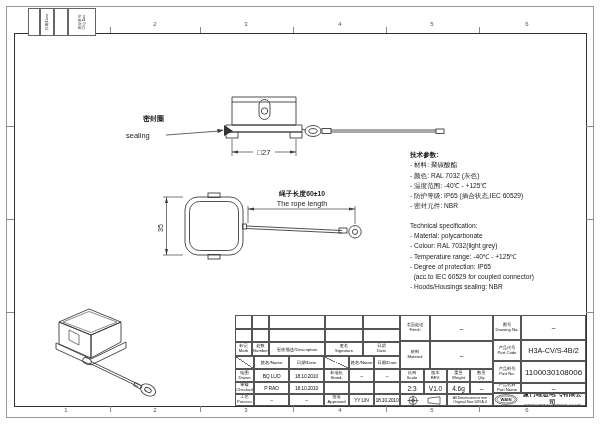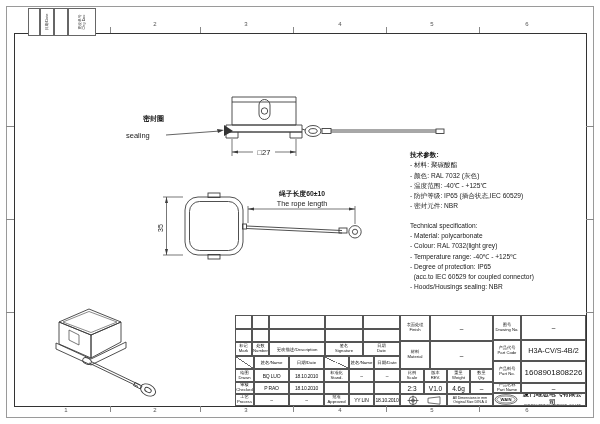--- a/index.html
+++ b/index.html
@@ -322,21 +322,21 @@
     <div class="cell v-mid" style="left:521px;top:315px;width:65px;height:25px">–</div>
     <div class="cell lbl2" style="left:493px;top:340px;width:28px;height:21px">
       <span>产品代号</span>
         <span>Part Code</span>
     </div>
     <div class="cell" style="left:521px;top:340px;width:65px;height:21px;font-size:7.2px">H3A-CV/S-4B/2</div>
     <div class="cell lbl2" style="left:493px;top:361px;width:28px;height:22px">
       <span>产品料号</span>
         <span>Part No.</span>
     </div>
-    <div class="cell v-big" style="left:521px;top:361px;width:65px;height:22px">1608901808226</div>
+    <div class="cell v-big" style="left:521px;top:361px;width:65px;height:22px">1100030108006</div>
     <div class="cell lbl2" style="left:493px;top:383px;width:28px;height:10px">
       <span>产品名称</span>
         <span>Part Name</span>
     </div>
     <div class="cell v-mid" style="left:521px;top:383px;width:65px;height:10px">–</div>
 
     <div class="cell company-cell" style="left:493px;top:393px;width:93px;height:13px">
       <svg width="24" height="11" viewBox="0 0 24 11" style="position:static">
         <ellipse cx="12" cy="5.5" rx="11" ry="4.8" stroke="#333" stroke-width="0.7" fill="none"></ellipse>
         <ellipse cx="12" cy="5.5" rx="9.2" ry="3.4" stroke="#333" stroke-width="0.5" fill="none"></ellipse>

